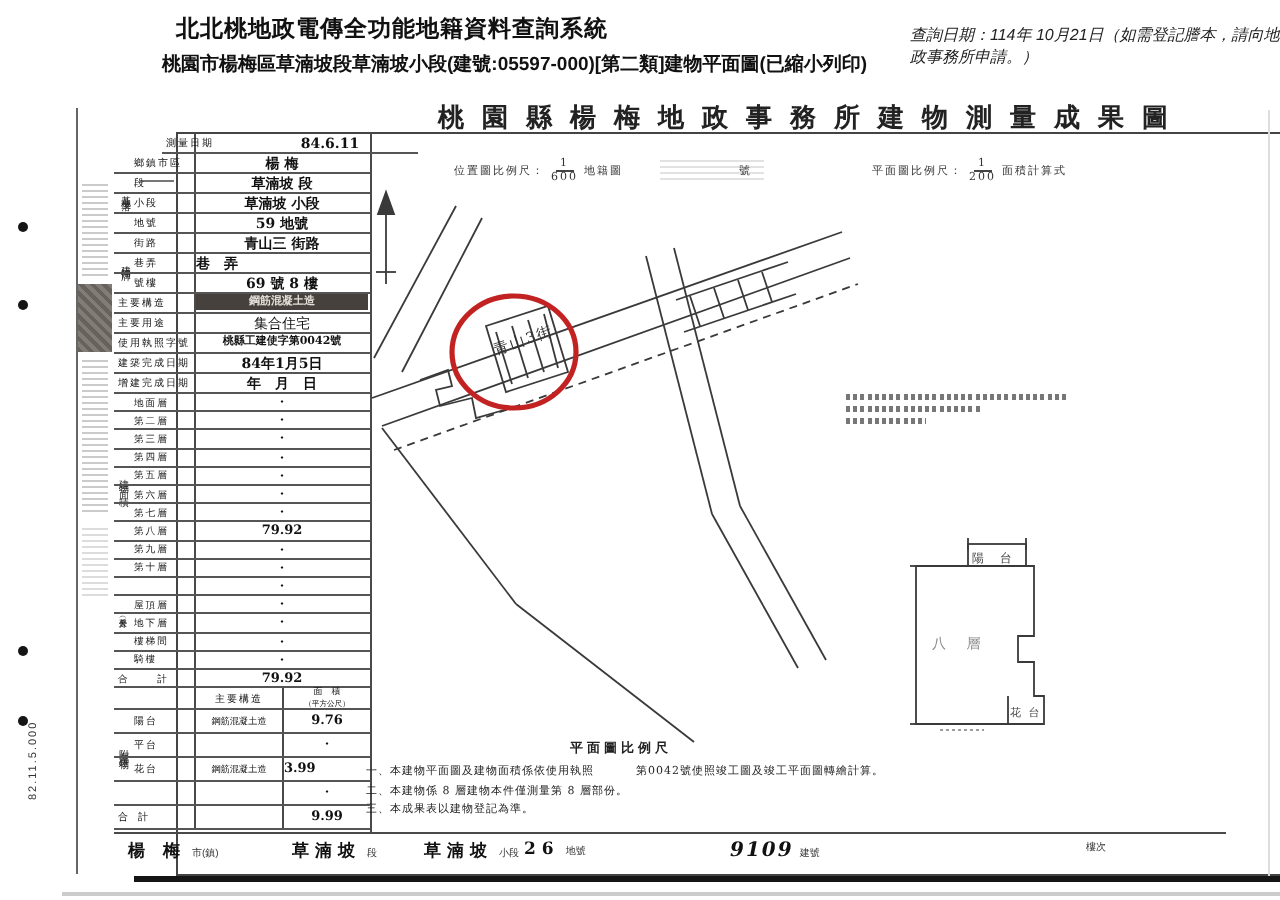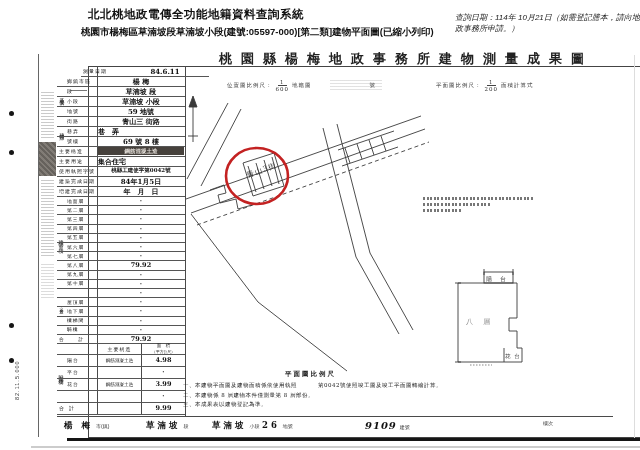--- a/index.html
+++ b/index.html
@@ -118,21 +118,21 @@
       <div style="position: absolute; left: 57px; top: 136px; width: 128px; height: 10px; border-bottom: 1px solid rgb(85, 85, 85);">
         <span style="position: absolute; left: 10px; top: 2px; width: 28px; font-size: 5px; letter-spacing: 1px; overflow: hidden;">號樓</span>
         <span class="serif" style="position: absolute; left: 41px; top: 1px; width: 86px; text-align: center; font-size: 7px; font-weight: bold;">69 號 8 樓</span>
       </div>
       <div style="position: absolute; left: 57px; top: 146px; width: 128px; height: 10px; border-bottom: 1px solid rgb(85, 85, 85);">
         <span style="position: absolute; left: 2px; top: 2px; width: 37px; font-size: 5px; letter-spacing: 1px; overflow: hidden;">主要構造</span>
         <span class="serif" style="position: absolute; left: 41px; top: 1px; width: 86px; text-align: center; font-size: 5.5px; font-weight: bold; background: rgb(70, 65, 60); color: rgb(227, 222, 216); height: 8px; line-height: 8px;">鋼筋混凝土造</span>
       </div>
       <div style="position: absolute; left: 57px; top: 156px; width: 128px; height: 10px; border-bottom: 1px solid rgb(85, 85, 85);">
         <span style="position: absolute; left: 2px; top: 2px; width: 37px; font-size: 5px; letter-spacing: 1px; overflow: hidden;">主要用途</span>
-        <span class="serif" style="position: absolute; left: 41px; top: 1px; width: 86px; font-size: 7px; font-weight: bold;">集合住宅</span>
+        <span class="serif" style="position: absolute; left: 41px; top: 1px; width: 86px; text-align: center; font-size: 7px; font-weight: normal;">集合住宅</span>
       </div>
       <div style="position: absolute; left: 57px; top: 166px; width: 128px; height: 10px; border-bottom: 1px solid rgb(85, 85, 85);">
         <span style="position: absolute; left: 2px; top: 2px; width: 37px; font-size: 5px; letter-spacing: 1px; overflow: hidden;">使用執照字號</span>
         <span class="serif" style="position: absolute; left: 41px; top: 1px; width: 86px; text-align: center; font-size: 5.5px; font-weight: bold;">桃縣工建使字第0042號</span>
       </div>
       <div style="position: absolute; left: 57px; top: 176px; width: 128px; height: 10px; border-bottom: 1px solid rgb(85, 85, 85);">
         <span style="position: absolute; left: 2px; top: 2px; width: 37px; font-size: 5px; letter-spacing: 1px; overflow: hidden;">建築完成日期</span>
         <span class="serif" style="position: absolute; left: 41px; top: 1px; width: 86px; text-align: center; font-size: 7px; font-weight: bold;">84年1月5日</span>
       </div>
       <div style="position: absolute; left: 57px; top: 186px; width: 128px; height: 10px; border-bottom: 1px solid rgb(85, 85, 85);">
@@ -204,31 +204,31 @@
         <span class="serif" style="position: absolute; left: 41px; top: 1px; width: 86px; text-align: center; font-size: 6.5px; font-weight: bold;">79.92</span>
       </div>
       <div style="position: absolute; left: 57px; top: 343px; width: 128px; height: 11px; border-bottom: 1px solid rgb(85, 85, 85);">
         <span style="position: absolute; left: 41px; top: 2.5px; width: 43px; text-align: center; font-size: 5px; letter-spacing: 1px;">主要構造</span>
         <span style="position: absolute; left: 85px; top: 0px; width: 43px; text-align: center; font-size: 4.5px;">面　積</span>
         <span style="position: absolute; left: 85px; top: 5.5px; width: 43px; text-align: center; font-size: 3.8px;">（平方公尺）</span>
       </div>
       <div style="position: absolute; left: 57px; top: 354px; width: 128px; height: 12px; border-bottom: 1px solid rgb(85, 85, 85);">
         <span style="position: absolute; left: 10px; top: 3px; width: 28px; font-size: 5px; letter-spacing: 1px;">陽台</span>
         <span style="position: absolute; left: 41px; top: 3.5px; width: 43px; text-align: center; font-size: 4.6px;">鋼筋混凝土造</span>
-        <span class="serif" style="position: absolute; left: 85px; top: 2px; width: 43px; text-align: center; font-size: 6.5px; font-weight: bold;">4.98</span>
+        <span class="serif" style="position: absolute; left: 85px; top: 2px; width: 43px; text-align: center; font-size: 6.5px; font-weight: bold;">9.76</span>
       </div>
       <div style="position: absolute; left: 57px; top: 366px; width: 128px; height: 12px; border-bottom: 1px solid rgb(85, 85, 85);">
         <span style="position: absolute; left: 10px; top: 3px; width: 28px; font-size: 5px; letter-spacing: 1px;">平台</span>
         <span style="position: absolute; left: 41px; top: 3.5px; width: 43px; text-align: center; font-size: 4.6px;"></span>
         <span class="serif" style="position: absolute; left: 85px; top: 2px; width: 43px; text-align: center; font-size: 6.5px; font-weight: bold;">·</span>
       </div>
       <div style="position: absolute; left: 57px; top: 378px; width: 128px; height: 12px; border-bottom: 1px solid rgb(85, 85, 85);">
         <span style="position: absolute; left: 10px; top: 3px; width: 28px; font-size: 5px; letter-spacing: 1px;">花台</span>
         <span style="position: absolute; left: 41px; top: 3.5px; width: 43px; text-align: center; font-size: 4.6px;">鋼筋混凝土造</span>
-        <span class="serif" style="position: absolute; left: 85px; top: 2px; width: 43px; text-align: center; font-size: 6.5px; font-weight: bold;">3.99</span>
+        <span class="serif" style="position: absolute; left: 85px; top: 2px; width: 43px; text-align: left; font-size: 6.5px; font-weight: bold;">3.99</span>
       </div>
       <div style="position: absolute; left: 57px; top: 390px; width: 128px; height: 12px; border-bottom: 1px solid rgb(85, 85, 85);">
         <span style="position: absolute; left: 10px; top: 3px; width: 28px; font-size: 5px; letter-spacing: 1px;"></span>
         <span style="position: absolute; left: 41px; top: 3.5px; width: 43px; text-align: center; font-size: 4.6px;"></span>
         <span class="serif" style="position: absolute; left: 85px; top: 2px; width: 43px; text-align: center; font-size: 6.5px; font-weight: bold;">·</span>
       </div>
       <div style="position: absolute; left: 57px; top: 402px; width: 128px; height: 12px; border-bottom: 1px solid rgb(85, 85, 85);">
         <span style="position: absolute; left: 2px; top: 3px; width: 36px; font-size: 5px; letter-spacing: 5px;">合計</span>
         <span style="position: absolute; left: 41px; top: 3.5px; width: 43px; text-align: center; font-size: 4.6px;"></span>
         <span class="serif" style="position: absolute; left: 85px; top: 2px; width: 43px; text-align: center; font-size: 6.5px; font-weight: bold;">9.99</span>

